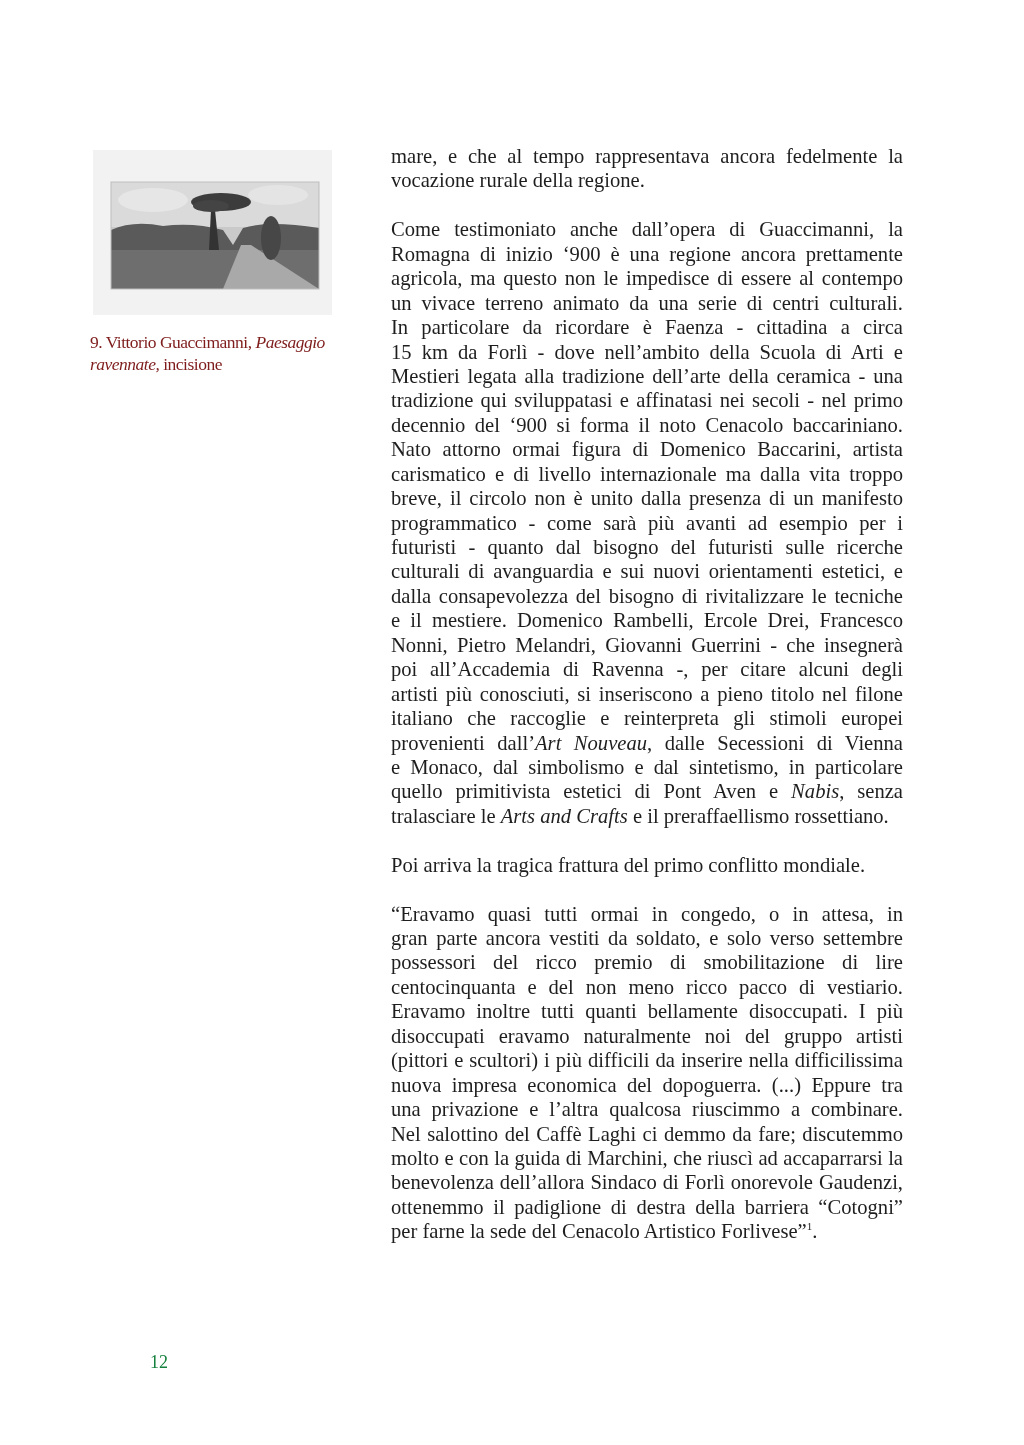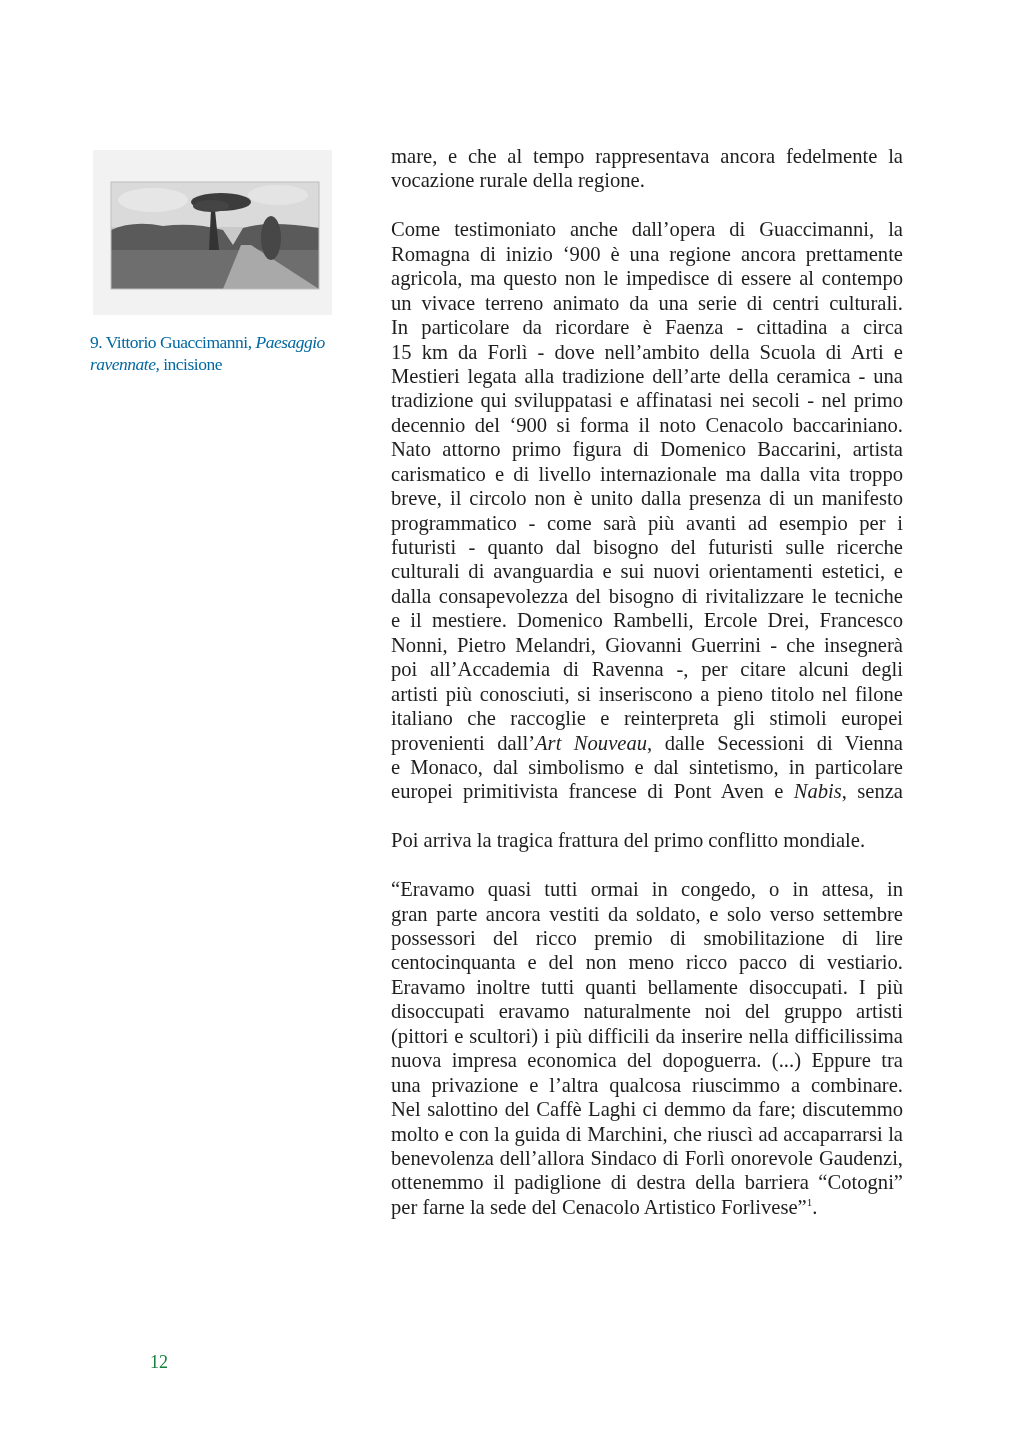--- a/index.html
+++ b/index.html
@@ -9,21 +9,21 @@
       color: #1e1e1e;
     }
     .figure {
       position: absolute; left: 93px; top: 150px; width: 239px; height: 165px;
       background: #f3f3f3;
     }
     .figure svg { display: block; width: 100%; height: 100%; }
     .caption {
       position: absolute; left: 90px; top: 331px; width: 260px;
       font-size: 17.5px; line-height: 22px; letter-spacing: -0.5px;
-      color: #0369a1;
+      color: #7f1d1d;
     }
     .caption em { font-style: italic; }
     .body-col {
       position: absolute; left: 391px; top: 144px; width: 512px;
       font-size: 20.6px; line-height: 24.45px;
     }
     .para { margin: 0; }
     .line {
       display: block; white-space: nowrap;
       text-align: justify; text-align-last: justify;
@@ -78,35 +78,36 @@
   <div class="para">
     <span class="line">Come testimoniato anche dall’opera di Guaccimanni, la</span>
     <span class="line">Romagna di inizio ‘900 è una regione ancora prettamente</span>
     <span class="line">agricola, ma questo non le impedisce di essere al contempo</span>
     <span class="line">un vivace terreno animato da una serie di centri culturali.</span>
     <span class="line">In particolare da ricordare è Faenza - cittadina a circa</span>
     <span class="line">15 km da Forlì - dove nell’ambito della Scuola di Arti e</span>
     <span class="line">Mestieri legata alla tradizione dell’arte della ceramica - una</span>
     <span class="line">tradizione qui sviluppatasi e affinatasi nei secoli - nel primo</span>
     <span class="line">decennio del ‘900 si forma il noto Cenacolo baccariniano.</span>
-    <span class="line">Nato attorno primo figura di Domenico Baccarini, artista</span>
+    <span class="line">Nato attorno ormai figura di Domenico Baccarini, artista</span>
     <span class="line">carismatico e di livello internazionale ma dalla vita troppo</span>
     <span class="line">breve, il circolo non è unito dalla presenza di un manifesto</span>
     <span class="line">programmatico - come sarà più avanti ad esempio per i</span>
     <span class="line">futuristi - quanto dal bisogno del futuristi sulle ricerche</span>
     <span class="line">culturali di avanguardia e sui nuovi orientamenti estetici, e</span>
     <span class="line">dalla consapevolezza del bisogno di rivitalizzare le tecniche</span>
     <span class="line">e il mestiere. Domenico Rambelli, Ercole Drei, Francesco</span>
     <span class="line">Nonni, Pietro Melandri, Giovanni Guerrini - che insegnerà</span>
     <span class="line">poi all’Accademia di Ravenna -, per citare alcuni degli</span>
     <span class="line">artisti più conosciuti, si inseriscono a pieno titolo nel filone</span>
     <span class="line">italiano che raccoglie e reinterpreta gli stimoli europei</span>
     <span class="line"><span>provenienti dall’</span><em>Art Nouveau</em><span>, dalle Secessioni di Vienna</span></span>
     <span class="line">e Monaco, dal simbolismo e dal sintetismo, in particolare</span>
-    <span class="line"><span>europei primitivista francese di Pont Aven e </span><em>Nabis</em><span>, senza</span></span>
+    <span class="line"><span>quello primitivista estetici di Pont Aven e </span><em>Nabis</em><span>, senza</span></span>
+    <span class="line last"><span>tralasciare le </span><em>Arts and Crafts</em><span> e il preraffaellismo rossettiano.</span></span>
   </div>
   <div class="gap"></div>
   <div class="para">
     <span class="line last">Poi arriva la tragica frattura del primo conflitto mondiale.</span>
   </div>
   <div class="gap"></div>
   <div class="para">
     <span class="line">“Eravamo quasi tutti ormai in congedo, o in attesa, in</span>
     <span class="line">gran parte ancora vestiti da soldato, e solo verso settembre</span>
     <span class="line">possessori del ricco premio di smobilitazione di lire</span>

